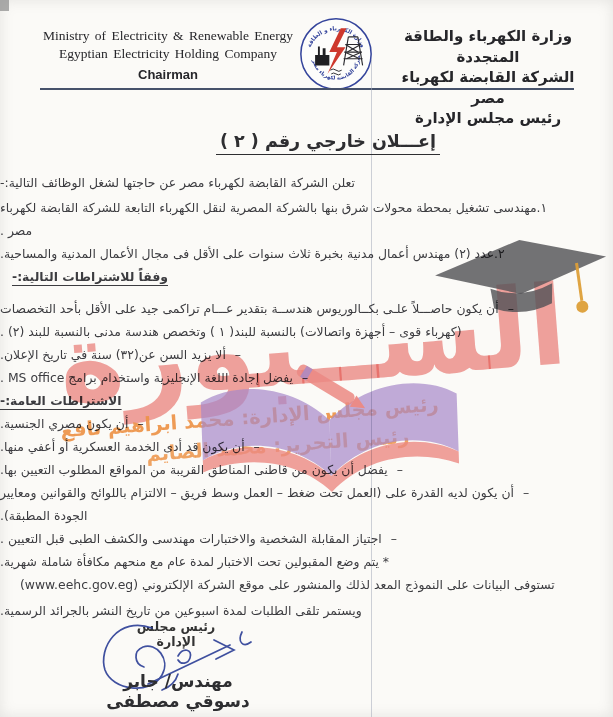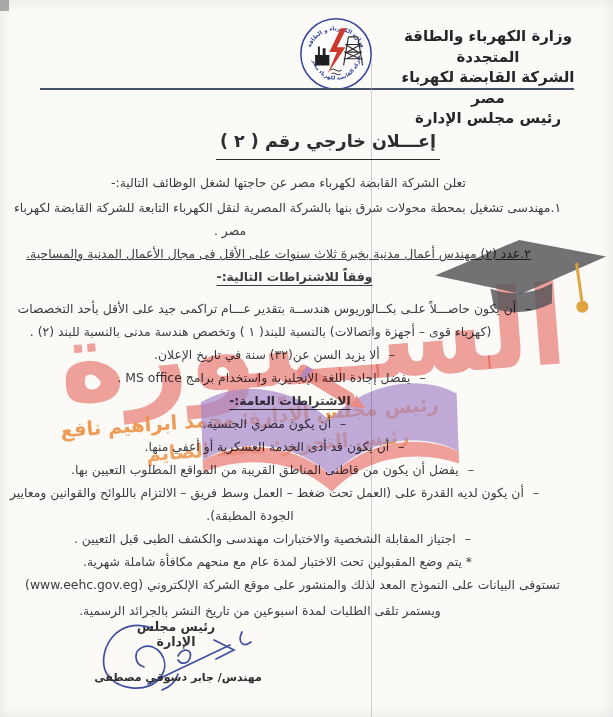--- a/index.html
+++ b/index.html
@@ -12,51 +12,56 @@
   .header-en .l1,.header-en .l2{font-family:"Liberation Serif",serif;font-size:13.5px;line-height:18px;word-spacing:2px;}
   .header-en .l3{font-family:"Liberation Sans",sans-serif;font-weight:bold;font-size:13px;margin-top:4px;}
   .header-ar{position:absolute;right:30px;top:26px;width:190px;text-align:center;direction:rtl;
              font-weight:bold;font-size:15px;line-height:20.5px;color:#26262a;}
   .logo{position:absolute;left:298px;top:16px;width:76px;height:76px;}
   .header-rule{position:absolute;left:40px;top:88px;width:534px;height:2px;background:#46526b;}
   .fold-line{position:absolute;left:371px;top:60px;width:1px;height:657px;background:rgba(165,172,188,.55);}
   
   .title{position:absolute;left:0;top:131px;width:100%;text-align:center;direction:rtl;
          font-size:17.5px;font-weight:bold;color:#2e2e31;}
-  .title span{border-bottom:1.6px solid #2e2e31;padding:0 4px 8px 4px;margin-left:43px;}
+  .title span{border-bottom:1.6px solid #2e2e31;padding:0 4px 3px 4px;margin-left:43px;}
   
   .body-lines{position:absolute;left:0;top:171px;width:613px;direction:rtl;color:#3c3c40;font-size:12.4px;}
-  .line{height:23px;line-height:23px;white-space:nowrap;text-align:center;}
+  .line{height:23px;line-height:23px;white-space:nowrap;text-align:left;}
   .line .dash{display:inline-block;margin-left:9px;}
   .line.heading{font-weight:600;text-decoration:underline;text-underline-offset:4px;}
   
   .sig-title{position:absolute;left:118px;top:619px;width:116px;text-align:center;direction:rtl;
              font-size:12.5px;font-weight:600;color:#333;}
   .sig-name{position:absolute;left:88px;top:671px;width:180px;text-align:center;direction:rtl;
-            font-size:11px;font-weight:bold;color:#2e2e31;}
+            font-size:17px;font-weight:bold;color:#2e2e31;}
   .sig-scribble{position:absolute;left:92px;top:612px;width:200px;height:92px;}
   
   .watermark{position:absolute;left:0;top:0;width:613px;height:717px;pointer-events:none;mix-blend-mode:multiply;}
   .wm-brand{position:absolute;right:52px;top:268px;font-size:110px;font-weight:bold;line-height:1.05;
             letter-spacing:-3px;color:rgba(229,72,66,.5);transform:rotate(-4.5deg);transform-origin:right top;
             direction:rtl;white-space:nowrap;}
   .wm-credit1{position:absolute;left:60px;top:406px;font-size:19.5px;font-weight:bold;direction:rtl;white-space:nowrap;
               color:rgba(241,150,74,.92);transform:rotate(-4deg);}
   .wm-credit2{position:absolute;left:146px;top:434px;font-size:19.5px;font-weight:bold;direction:rtl;white-space:nowrap;
               color:rgba(241,150,74,.85);transform:rotate(-4deg);}
   .wm-cap{position:absolute;left:428px;top:230px;width:185px;height:105px;transform:rotate(-5deg);}
   .wm-book{position:absolute;left:196px;top:360px;width:268px;height:150px;transform:rotate(-2deg);}
 </style>
 </head>
 <body>
 
 <div class="page">
 
   <div class="corner-mark"></div>
 
+  <div class="header-en">
+    <div class="l1">Ministry  of  Electricity &amp; Renewable Energy</div>
+    <div class="l2">Egyptian Electricity Holding Company</div>
+    <div class="l3">Chairman</div>
+  </div>
 
   <div class="logo">
     <svg viewBox="0 0 80 80" width="76" height="76">
       <circle cx="40" cy="40" r="37" fill="#fdfdfb" stroke="#35459c" stroke-width="1.6"></circle>
       <defs>
         <path id="arcTop" d="M 11,44 A 29,29 0 0 1 69,44"></path>
         <path id="arcBot" d="M 15,42 A 25,25 0 0 0 65,42"></path>
       </defs>
       <text font-size="6" fill="#35459c" font-weight="bold" font-family="DejaVu Sans, sans-serif">
         <textPath href="#arcTop" startOffset="12%">وزارة الكهرباء و الطاقة</textPath>
@@ -87,21 +92,21 @@
   <div class="fold-line"></div>
 
   <div class="title">
     <span>إعـــلان خارجي رقم ( ٢ )</span>
   </div>
 
   <div class="body-lines" id="bodyLines">
       <div class="line para" style="padding-right: 36px;"><span>تعلن الشركة القابضة لكهرباء مصر عن حاجتها لشغل الوظائف التالية:-</span></div>
       <div class="line para" style="padding-right: 38px; margin-top: 2px;"><span>١.مهندسى تشغيل بمحطة محولات شرق بنها بالشركة المصرية لنقل الكهرباء التابعة للشركة القابضة لكهرباء</span></div>
       <div class="line para" style="padding-right: 153px;"><span>مصر .</span></div>
-      <div class="line para" style="padding-right: 56px; text-decoration: underline;"><span>٢.عدد (٢) مهندس أعمال مدنية بخبرة ثلاث سنوات على الأقل فى مجال الأعمال المدنية والمساحية.</span></div>
+      <div class="line para" style="padding-right: 56px;"><span>٢.عدد (٢) مهندس أعمال مدنية بخبرة ثلاث سنوات على الأقل فى مجال الأعمال المدنية والمساحية.</span></div>
       <div class="line heading" style="padding-right: 36px; margin-left: 12px;"><span>وفقاً للاشتراطات التالية:-</span></div>
       <div class="line bullet" style="padding-right: 64px; margin-top: 9px;"><span class="dash">–</span><span>أن يكون حاصـــلاً علـى بكــالوريوس هندســة بتقدير عـــام تراكمى جيد على الأقل بأحد التخصصات</span></div>
       <div class="line cont" style="padding-right: 92px;"><span>(كهرباء قوى – أجهزة واتصالات) بالنسبة للبند( ١ ) وتخصص هندسة مدنى بالنسبة للبند (٢) .</span></div>
       <div class="line bullet" style="padding-right: 64px;"><span class="dash">–</span><span>ألا يزيد السن عن(٣٢) سنة في تاريخ الإعلان.</span></div>
       <div class="line bullet" style="padding-right: 70px;"><span class="dash">–</span><span>يفضل إجادة اللغة الإنجليزية واستخدام برامج MS office .</span></div>
       <div class="line heading" style="padding-right: 33px;"><span>الاشتراطات العامة:-</span></div>
       <div class="line bullet" style="padding-right: 64px;"><span class="dash">–</span><span>أن يكون مصري الجنسية.</span></div>
       <div class="line bullet" style="padding-right: 64px;"><span class="dash">–</span><span>أن يكون قد أدى الخدمة العسكرية أو أعفي منها.</span></div>
       <div class="line bullet" style="padding-right: 68px;"><span class="dash">–</span><span>يفضل أن يكون من قاطنى المناطق القريبة من المواقع المطلوب التعيين بها.</span></div>
       <div class="line bullet" style="padding-right: 64px;"><span class="dash">–</span><span>أن يكون لديه القدرة على (العمل تحت ضغط – العمل وسط فريق – الالتزام باللوائح والقوانين ومعايير</span></div>

